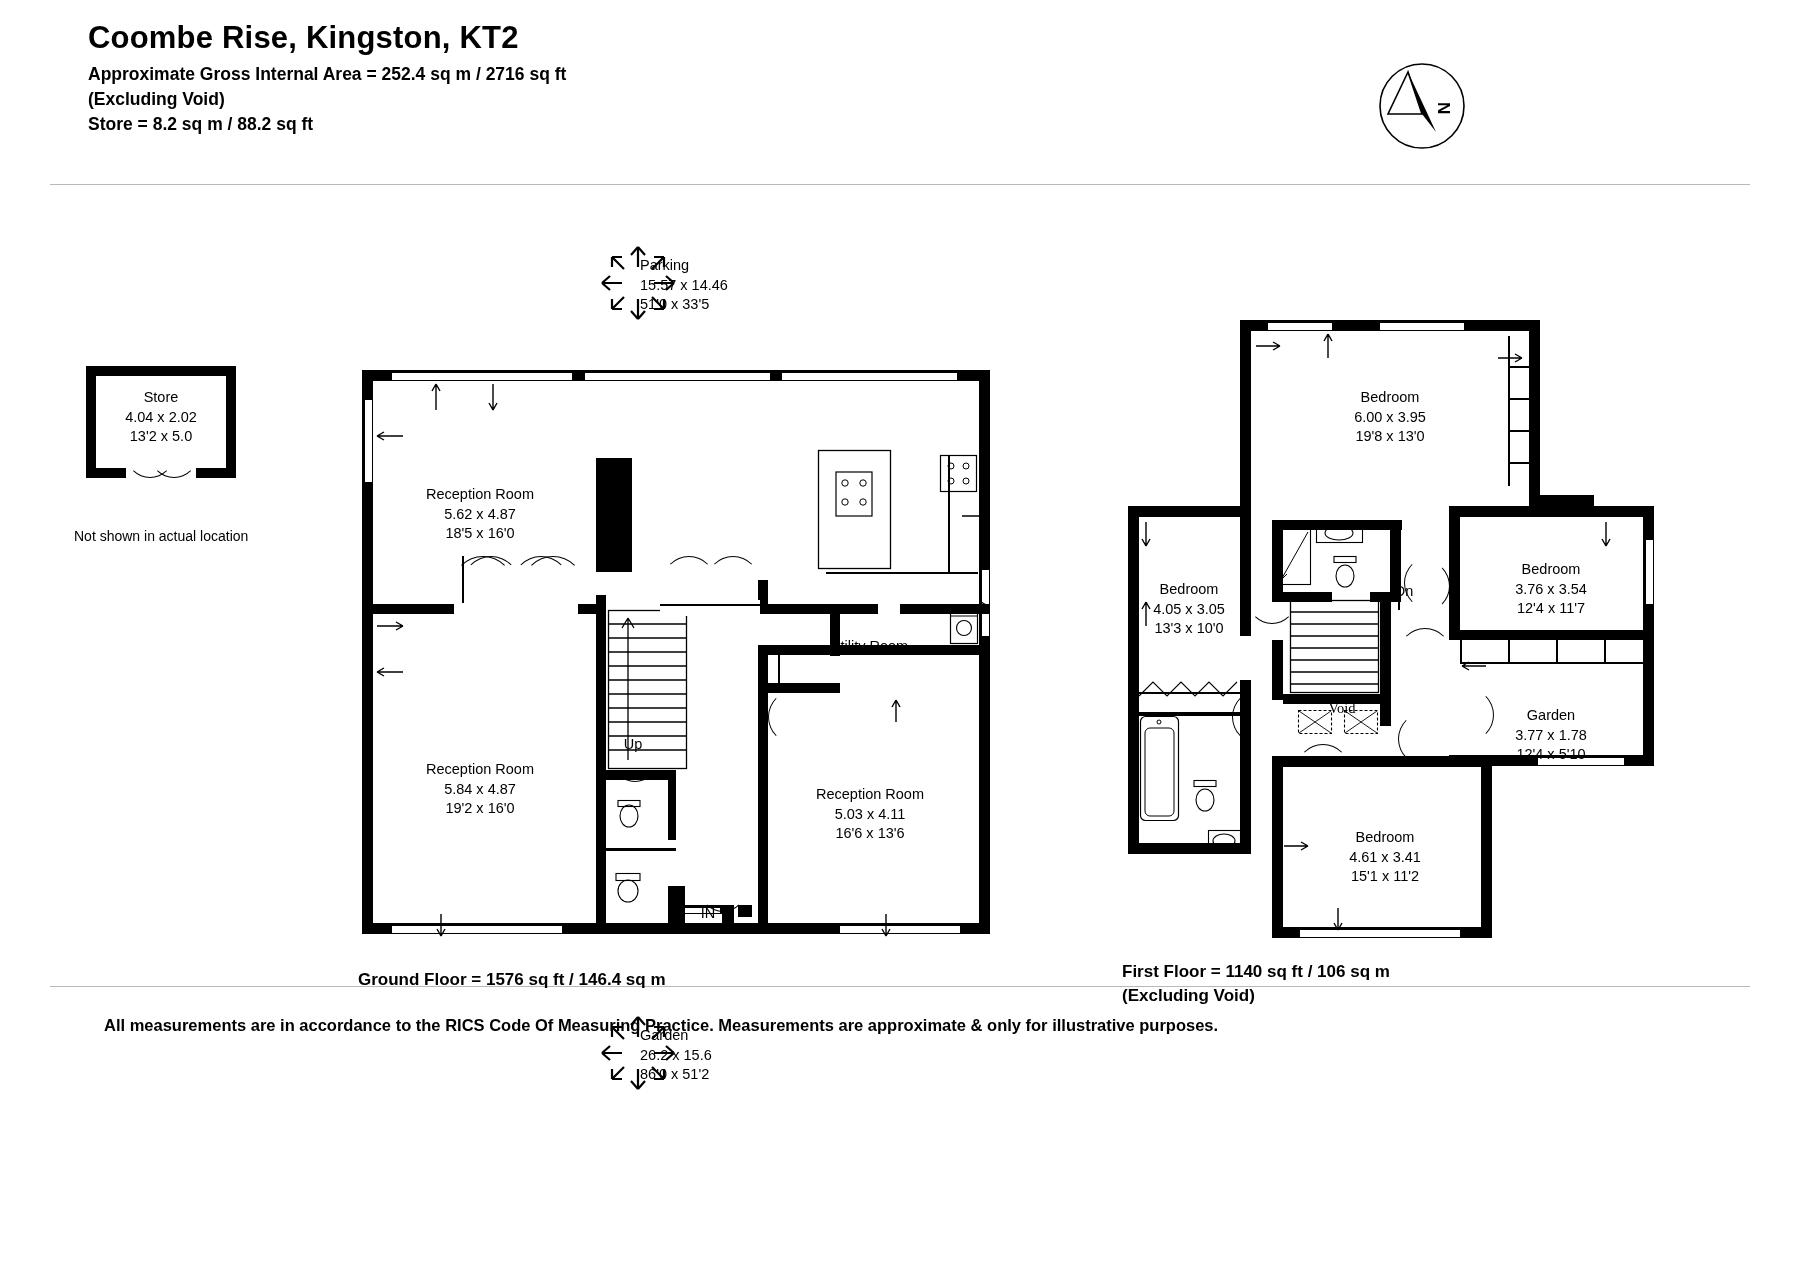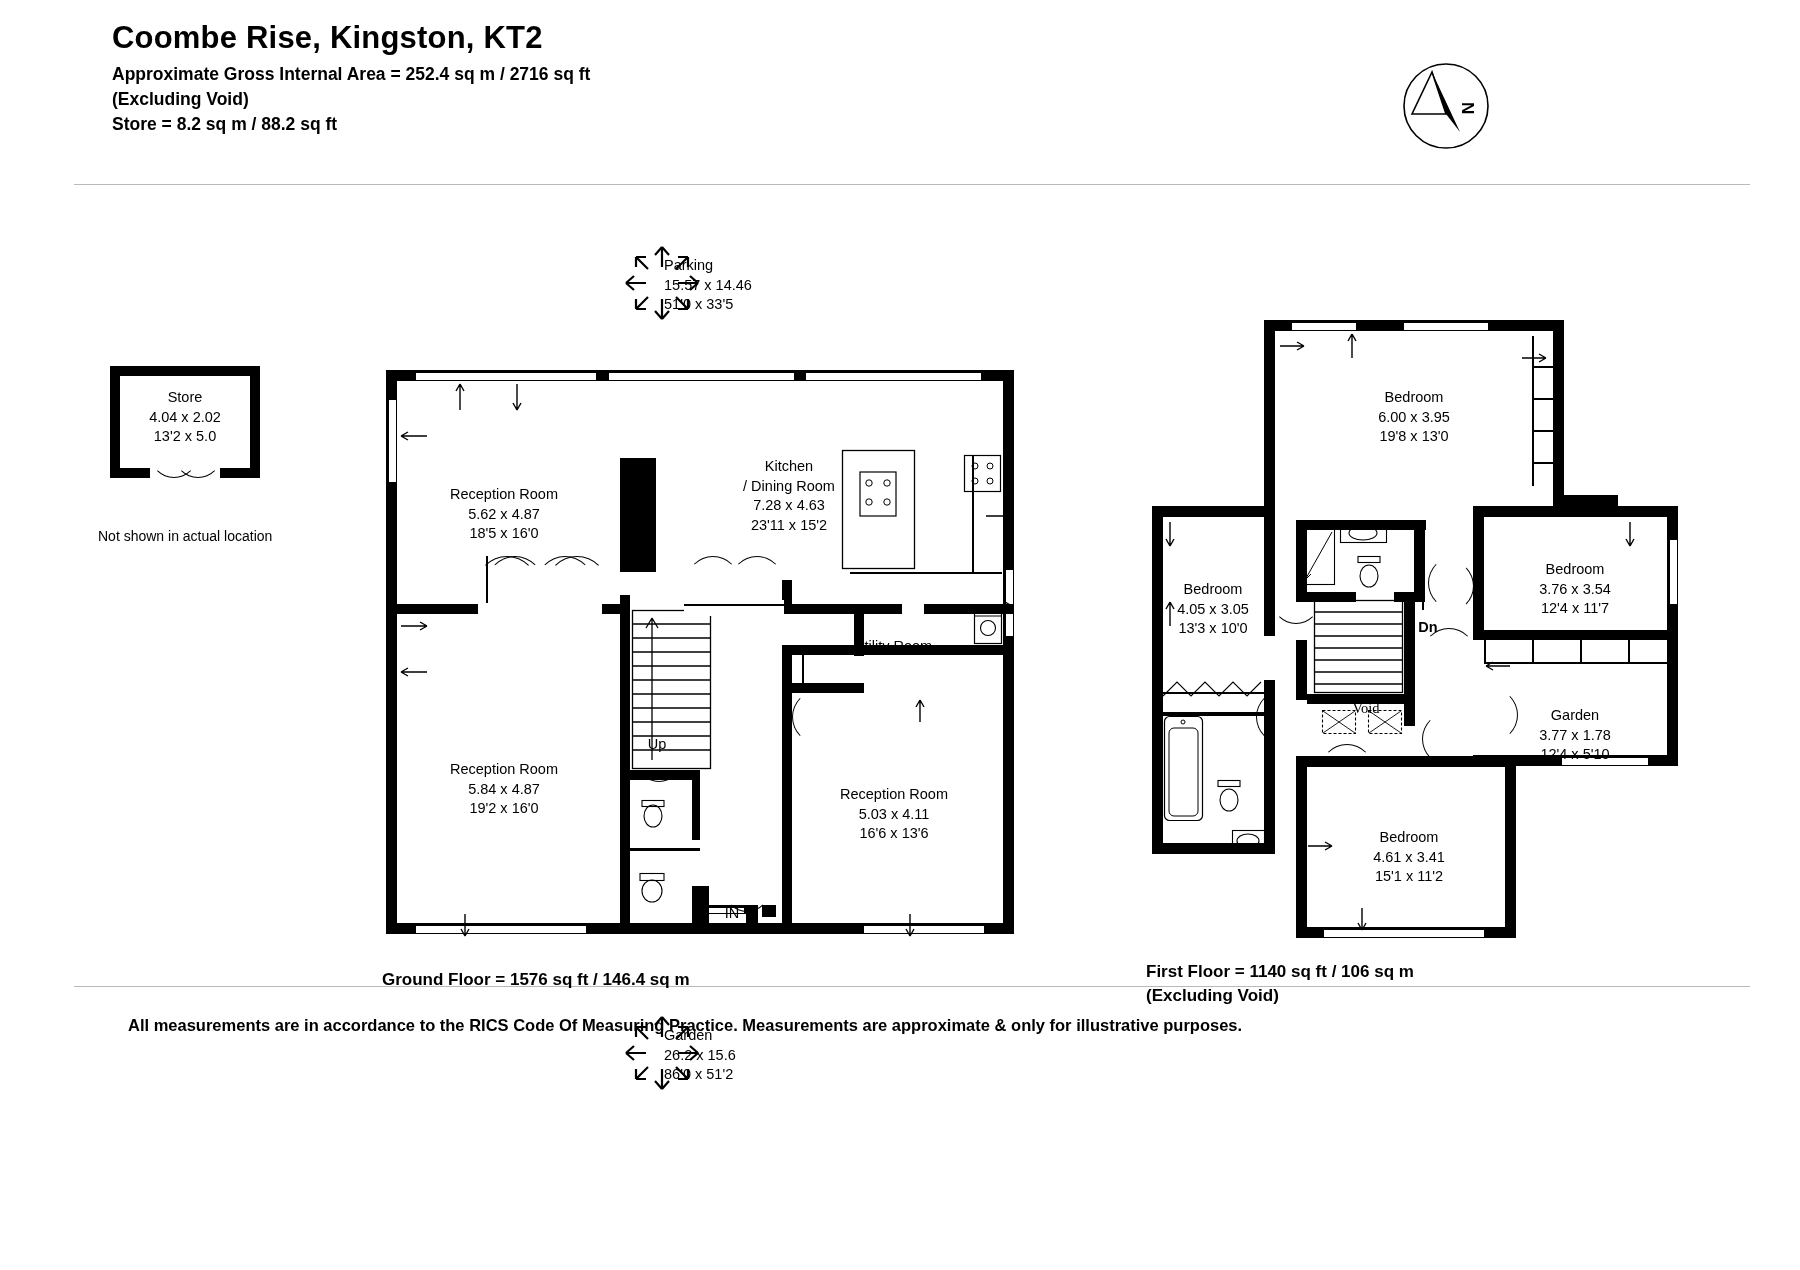--- a/index.html
+++ b/index.html
@@ -4,21 +4,21 @@
 <style>
   html, body { margin:0; padding:0; }
   body {
     width:1800px; height:1270px;
     background:#ffffff;
     font-family:"Liberation Sans", sans-serif;
     color:#000000;
     position:relative;
     overflow:hidden;
   }
-  .sheet { position:absolute; inset:0;margin-left:24px; }
+  .sheet { position:absolute; inset:0; }
 
   
   .title {
     position:absolute; left:88px; top:20px;
     font-size:31px; font-weight:bold; letter-spacing:0.2px;
   }
   .hdr-lines {
     position:absolute; left:88px; top:62px;
     font-size:17.5px; font-weight:bold; line-height:25px;
   }
@@ -362,26 +362,20 @@
     </div>
 
   </div>
 
   <div class="lbl" style="left:360px; top:485px; width:240px;">
     <span class="nm">Reception Room</span>
     <span class="m">5.62 x 4.87</span>
     <span class="f">18'5 x 16'0</span>
   </div>
 
-  <div class="lbl" style="left:660px; top:457px; width:210px;">
-    <span class="nm">Kitchen</span>
-    <span class="nm">/ Dining Room</span>
-    <span class="m">7.28 x 4.63</span>
-    <span class="f">23'11 x 15'2</span>
-  </div>
 
   <div class="lbl" style="left:830px; top:637px; width:130px; text-align:left;">
     <span class="nm">Utility Room</span>
   </div>
 
   <div class="lbl" style="left:360px; top:760px; width:240px;">
     <span class="nm">Reception Room</span>
     <span class="m">5.84 x 4.87</span>
     <span class="f">19'2 x 16'0</span>
   </div>
@@ -619,21 +613,21 @@
     <span class="f">12'4 x 5'10</span>
   </div>
 
   <div class="lbl" style="left:1290px; top:828px; width:190px;">
     <span class="nm">Bedroom</span>
     <span class="m">4.61 x 3.41</span>
     <span class="f">15'1 x 11'2</span>
   </div>
 
   <div class="lbl" style="left:1302px; top:699px; width:80px;font-family:Liberation Serif, serif;">Void</div>
-  <div class="lbl" style="left:1380px; top:618px; width:48px;font-weight:bold;">Dn</div>
+  <div class="lbl" style="left:1380px; top:582px; width:48px;">Dn</div>
 
   <div class="floorcap" style="left:1122px; top:960px;">
     <div>First Floor = 1140 sq ft / 106 sq m</div>
     <div>(Excluding Void)</div>
   </div>
 
   <div class="footer">
     <div>All measurements are in accordance to the RICS Code Of Measuring Practice. Measurements are approximate &amp; only for illustrative purposes.</div>
   </div>
 

